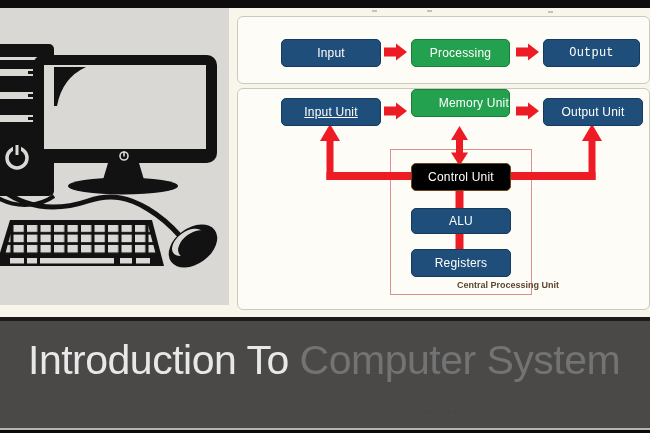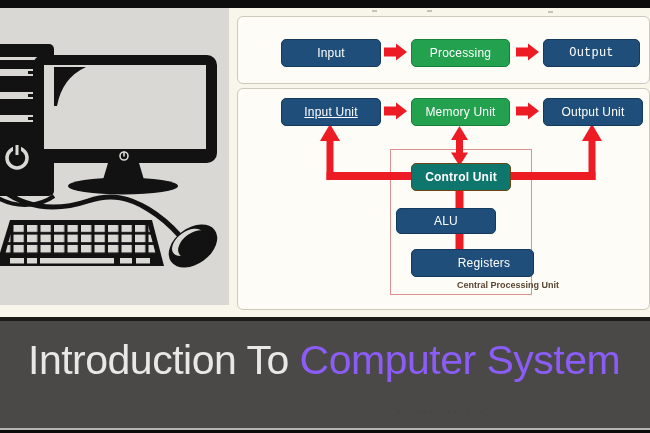--- a/index.html
+++ b/index.html
@@ -15,39 +15,39 @@
   .panel { position:absolute; background:#fdfcf7; border:1px solid #ccc9bd; border-radius:6px; }
   .panel1 { left:237px; top:16px;  width:411px; height:66px; }
   .panel2 { left:237px; top:88px;  width:411px; height:220px; }
 
   .unit {
     position:absolute; display:flex; align-items:center; justify-content:center;
     color:#ffffff; font-size:12px; border-radius:5px; line-height:1; letter-spacing:0.2px;
   }
   .navy  { background:#1e4e79; border:1px solid #163a5b; }
   .green { background:#23a14e; border:1px solid #17803a; }
-  .brown { background:#0f766e; border:1px solid #6e4410;font-weight:bold; }
+  .brown { background:#000000; border:1px solid #6e4410; }
 
   .cpu-box   { position:absolute; left:152px; top:60px; width:140px; height:144px;
                border:1px solid #dc9090; background:transparent; }
   .cpu-caption { position:absolute; left:152px; top:191px; width:140px; text-align:center;
                font-size:9px; font-weight:bold; color:#5a4632;padding-left:48px; }
 
   .overlay-svg { position:absolute; left:0; top:0; }
 
   .banner-topline { position:absolute; left:0; top:317px; width:650px; height:4px; background:#1b1b1a; }
   .banner { position:absolute; left:0; top:321px; width:650px; height:107px; background:#4a4947; }
   .banner-lightline { position:absolute; left:0; top:428px; width:650px; height:2px; background:#b5b4b2; }
   .banner-botline { position:absolute; left:0; top:430px; width:650px; height:3px; background:#0b0b0b; }
 
   .title {
     position:absolute; left:28px; top:337px; white-space:nowrap;
     font-size:41px; letter-spacing:-0.5px; color:#e8e8e8; font-weight:normal;
   }
-  .title .gold { color:#8b5cf6;text-align:right; }
+  .title .gold { color:#737373;text-align:right; }
 
   .watermark {
     position:absolute; left:398px; top:408px; font-size:7px; color:#3a3936;
     letter-spacing:1px; filter:blur(0.4px); white-space:nowrap;
   }
 </style>
 </head>
 <body>
 
 <div class="stage">
@@ -155,34 +155,34 @@
         <rect x="217.5" y="144" width="8" height="17"></rect>
       </g>
 
       <path d="M146,17.5 L158,17.5 L158,13.5 L169,22 L158,30.5 L158,26.5 L146,26.5 Z" fill="#ed1c24"></path>
       <path d="M278,17.5 L290,17.5 L290,13.5 L301,22 L290,30.5 L290,26.5 L278,26.5 Z" fill="#ed1c24"></path>
     </svg>
 
     <div class="unit navy" style="left:43px;  top:9px; width:98px; height:26px;text-decoration:underline;">
       <span>Input Unit</span>
     </div>
-    <div class="unit green" style="left:173px; top:9px; width:97px; height:26px;">
+    <div class="unit green" style="left:173px; top:0; width:97px; height:26px;justify-content:flex-end;">
       <span>Memory Unit</span>
     </div>
     <div class="unit navy" style="left:305px; top:9px; width:98px; height:26px;">
       <span>Output Unit</span>
     </div>
 
     <div class="unit brown" style="left:173px; top:74px;  width:98px; height:26px;">
       <span>Control Unit</span>
     </div>
-    <div class="unit navy" style="left:158px; top:119px; width:98px; height:24px;">
+    <div class="unit navy" style="left:173px; top:119px; width:98px; height:24px;">
       <span>ALU</span>
     </div>
-    <div class="unit navy" style="left:173px; top:160px; width:98px; height:26px;padding-left:23px;">
+    <div class="unit navy" style="left:173px; top:160px; width:98px; height:26px;">
       <span>Registers</span>
     </div>
 
     <div class="cpu-caption">Central Processing Unit</div>
   </div>
 
   <div class="banner-topline"></div>
   <div class="banner"></div>
   <div class="title"><span>Introduction To </span><span class="gold">Computer System</span></div>
   <div class="watermark">· · · · · · · · · · · · · ·</div>

